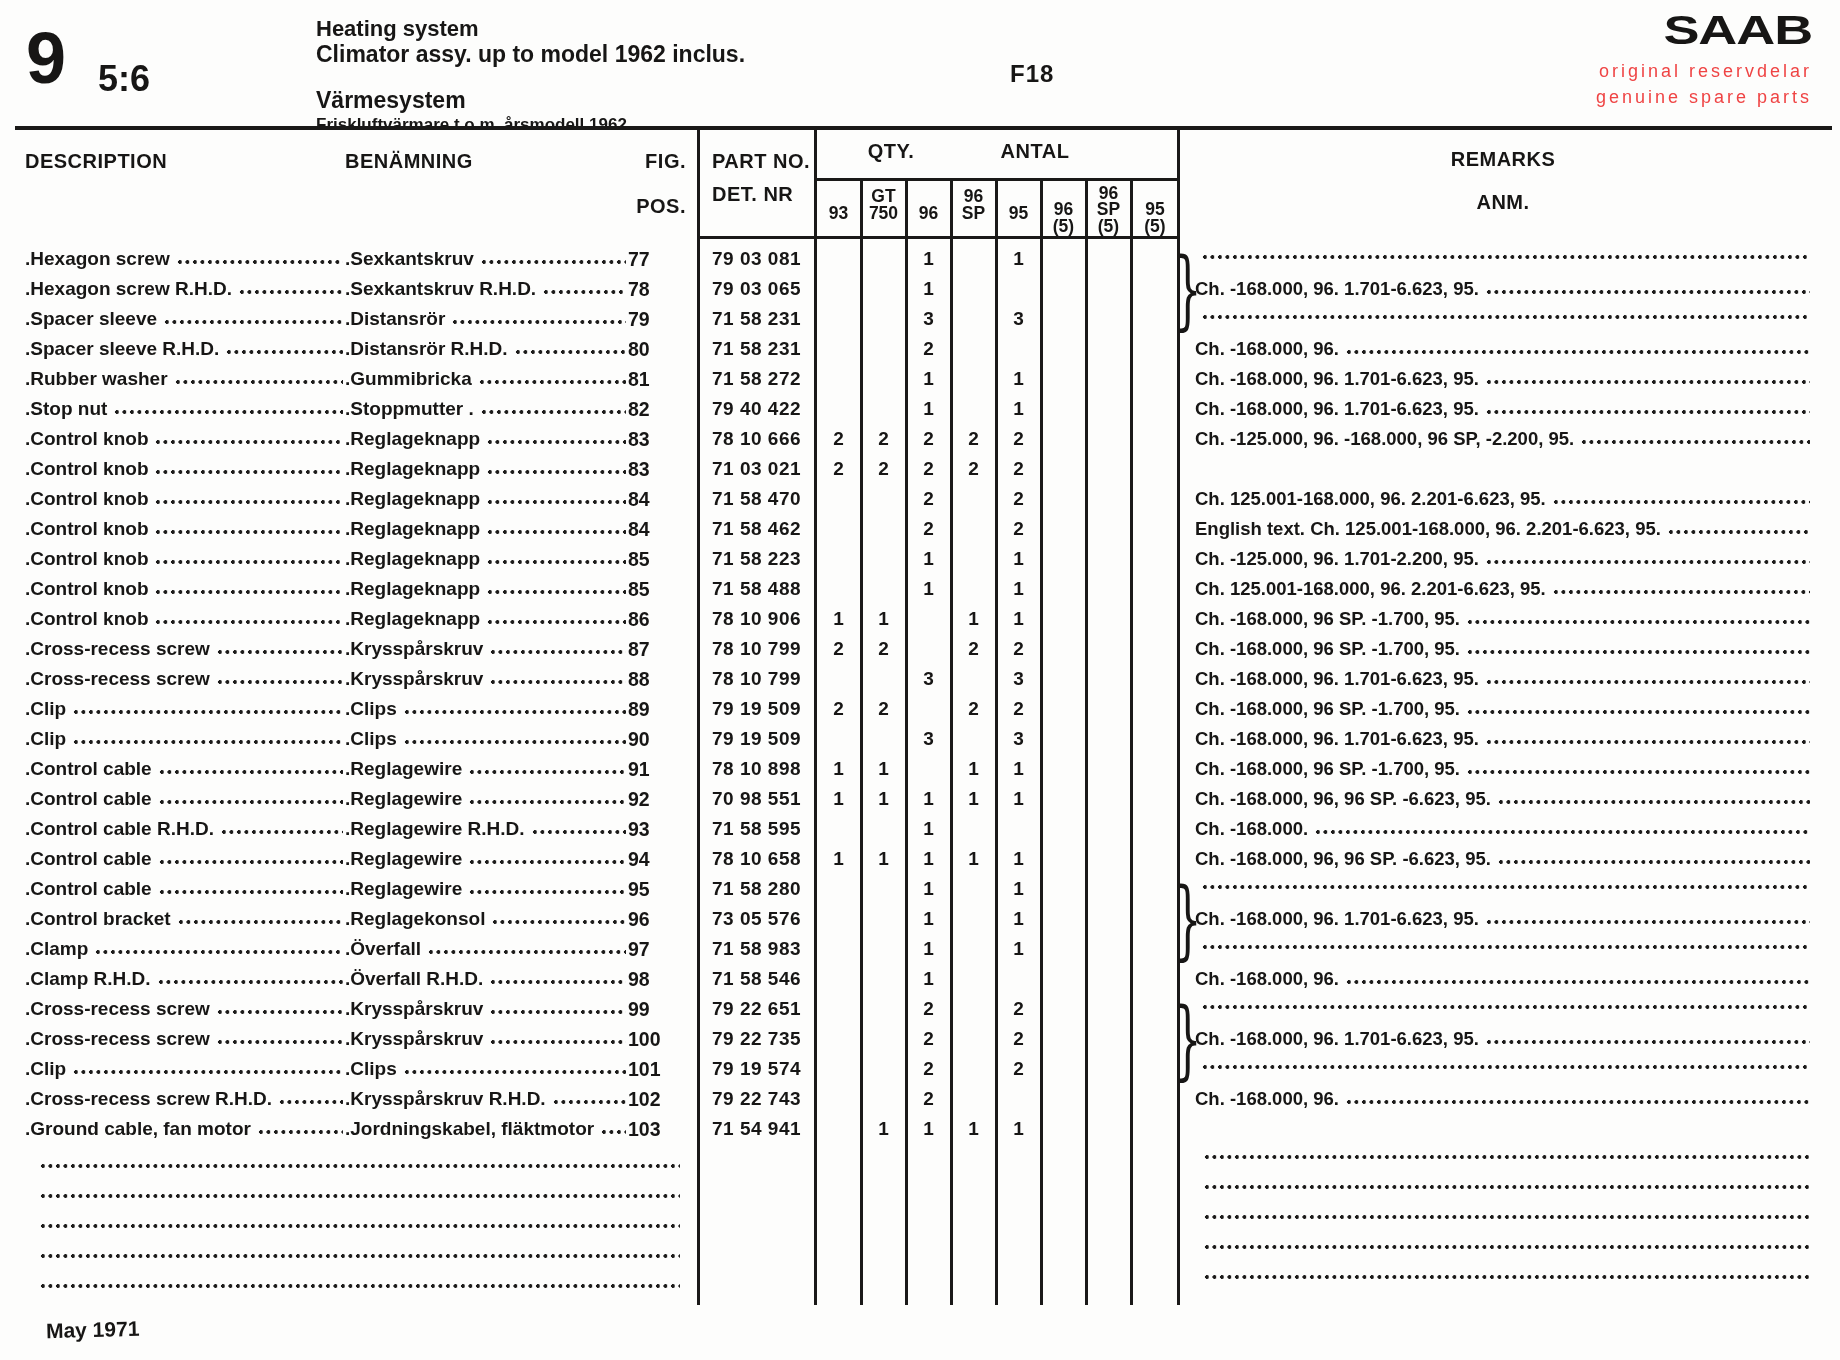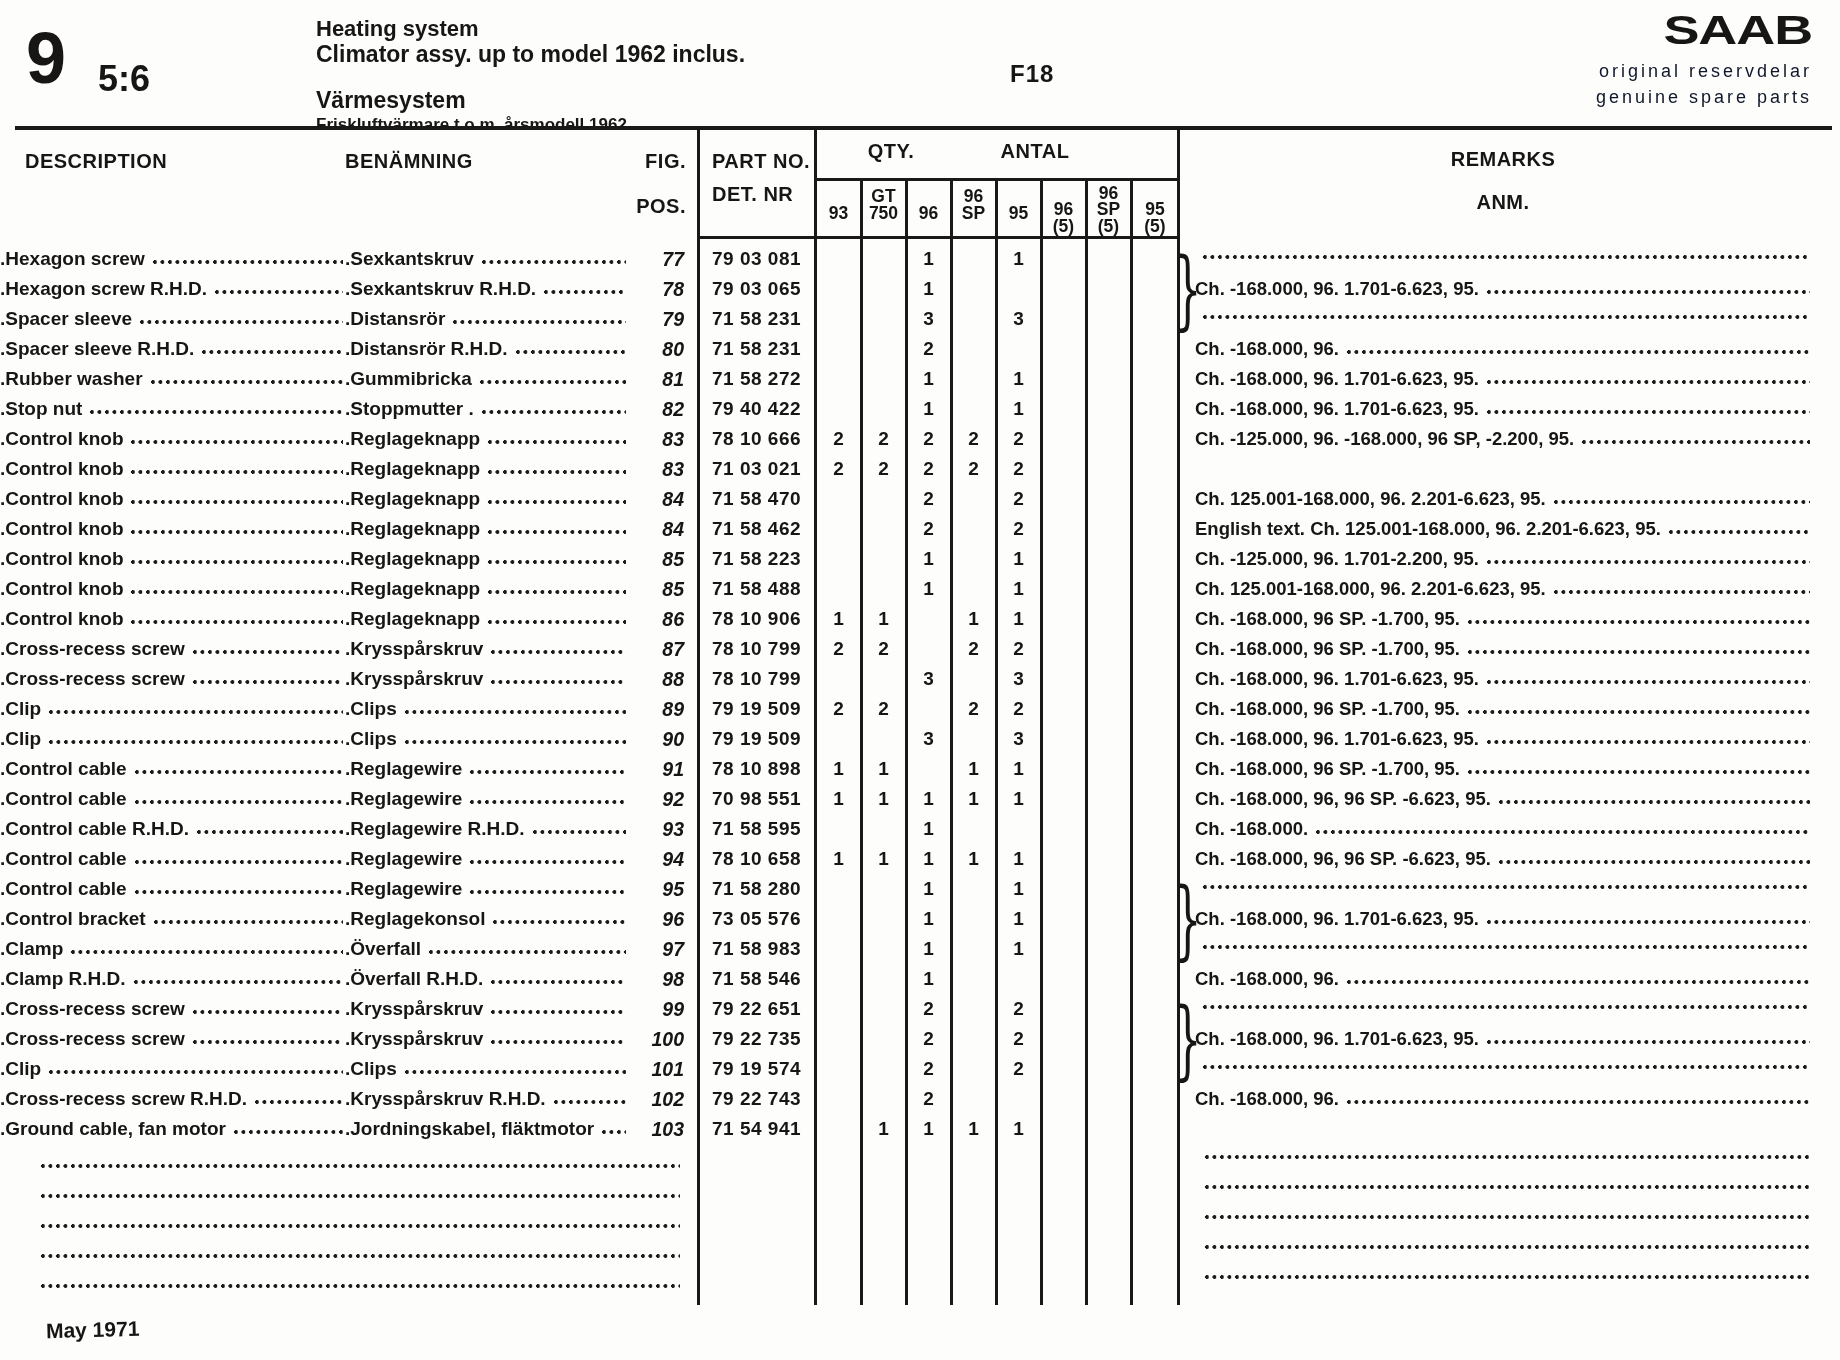--- a/index.html
+++ b/index.html
@@ -18,21 +18,21 @@
   .sec-num{position:absolute;left:26px;top:22px;font-size:72px;line-height:1;letter-spacing:-2px;}
   .sec-ref{position:absolute;left:98px;top:58px;font-size:36px;}
   .titles{position:absolute;left:316px;top:16px;}
   .t-en{font-size:22px;line-height:26px;}
   .s-en{font-size:23px;line-height:24px;}
   .t-sv{font-size:23px;line-height:28px;margin-top:20px;}
   .s-sv{font-size:17px;line-height:22px;}
   .fig-ref{position:absolute;left:1010px;top:60px;font-size:24px;letter-spacing:1px;}
   .brand{position:absolute;right:28px;top:10px;text-align:right;}
   .brand-logo{font-size:50px;line-height:48px;font-weight:900;letter-spacing:-1px;transform:scaleY(.82) scaleX(1.08);transform-origin:right top;}
-  .brand-sub{font-size:18px;line-height:26px;font-weight:normal;letter-spacing:3px;color:#0f172a;}
+  .brand-sub{font-size:18px;line-height:26px;font-weight:normal;letter-spacing:3px;color:#ef4444;}
 
   
   .hl,.vl{position:absolute;background:#1a1918;}
   #hl-top{left:15px;width:1817px;top:126px;height:4px;}
   #hl-qty{left:815px;width:365px;top:178px;height:2.5px;}
   #hl-head{left:697px;width:483px;top:236px;height:3px;}
   #vl-part-l{left:697px;top:128px;width:3px;height:1177px;}
   #vl-part-r{left:814px;top:128px;width:2.5px;height:1177px;}
   #vl-right{left:1177px;top:128px;width:3px;height:1177px;}
   .vl.q{top:179px;width:2.5px;height:1126px;}
@@ -51,23 +51,23 @@
   .hdr-rem .l2{margin-top:20px;text-align:center;}
   .qheads{position:absolute;left:816px;top:182px;width:363px;height:54px;display:flex;}
   .qhead{width:45px;display:flex;flex-direction:column;justify-content:flex-end;align-items:center;
          font-size:17.5px;line-height:16.5px;text-align:center;padding-bottom:15px;box-sizing:border-box;}
   .qhead:last-child{width:48px;}
   .qhead.five{padding-bottom:2px;}
 
   
   .tbody{position:absolute;left:0;top:244px;width:1840px;}
   .row{display:flex;height:30px;align-items:center;font-size:19px;}
-  .c-desc{width:345px;display:flex;box-sizing:border-box;min-width:0;}
+  .c-desc{width:345px;display:flex;box-sizing:border-box;padding-left:25px;min-width:0;}
   .c-ben{width:283px;display:flex;box-sizing:border-box;min-width:0;}
-  .c-fig{width:69px;text-align:right;box-sizing:border-box;padding-right:13px;font-size:19.5px;flex:none;font-style:italic;}
+  .c-fig{width:69px;text-align:left;box-sizing:border-box;padding-right:13px;font-size:19.5px;flex:none;}
   .c-part{width:119px;text-align:center;letter-spacing:.5px;flex:none;white-space:nowrap;}
   .c-qty{display:flex;width:363px;flex:none;}
   .qcell{width:45px;text-align:center;}
   .qcell:last-child{width:48px;}
   .c-rem{flex:1;display:flex;box-sizing:border-box;padding-left:16px;padding-right:28px;min-width:0;}
   .txt,.rtxt{white-space:nowrap;}
   .rtxt{font-size:18.5px;}
   .leader{flex:1 1 auto;align-self:flex-end;height:6px;margin:0 2px 5px 7px;min-width:8px;
     background-image:radial-gradient(circle at 3px 3px,#1c1b1a 1.7px,rgba(0,0,0,0) 2.15px);
     background-size:7.5px 6px;background-repeat:repeat-x;}

